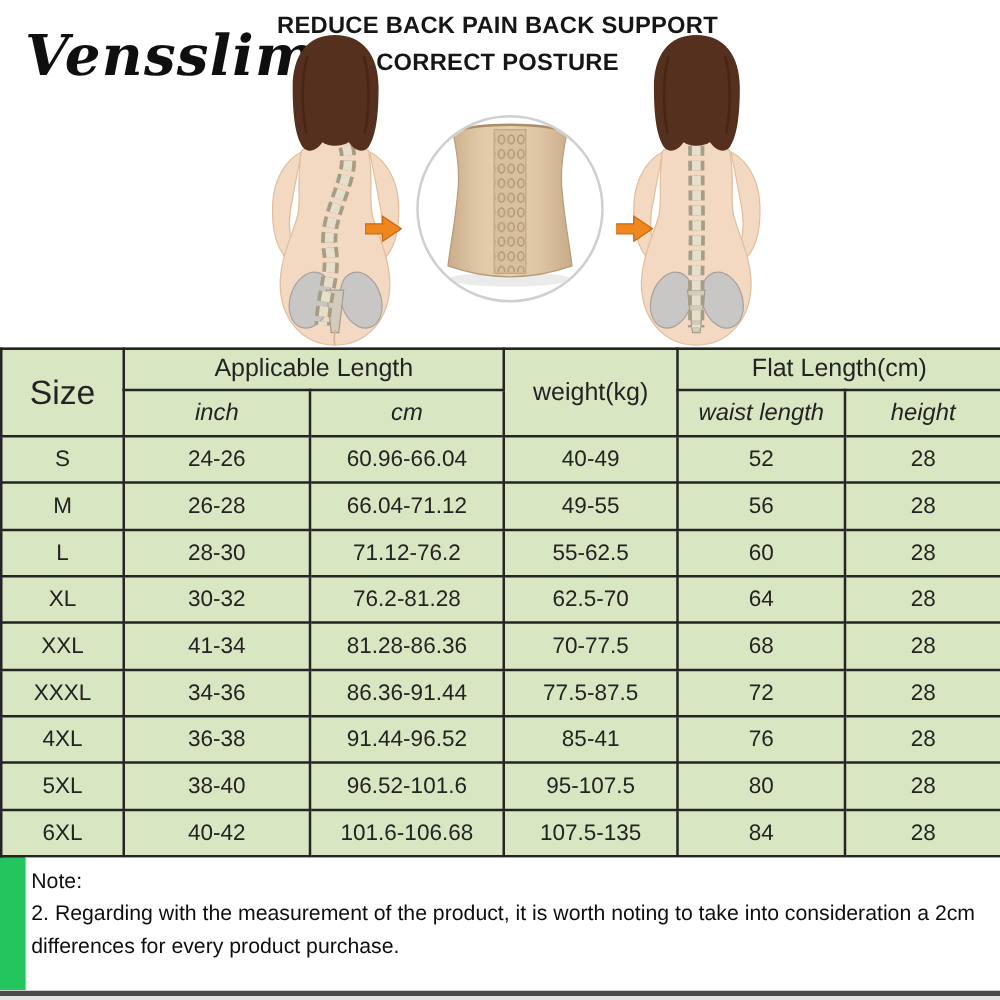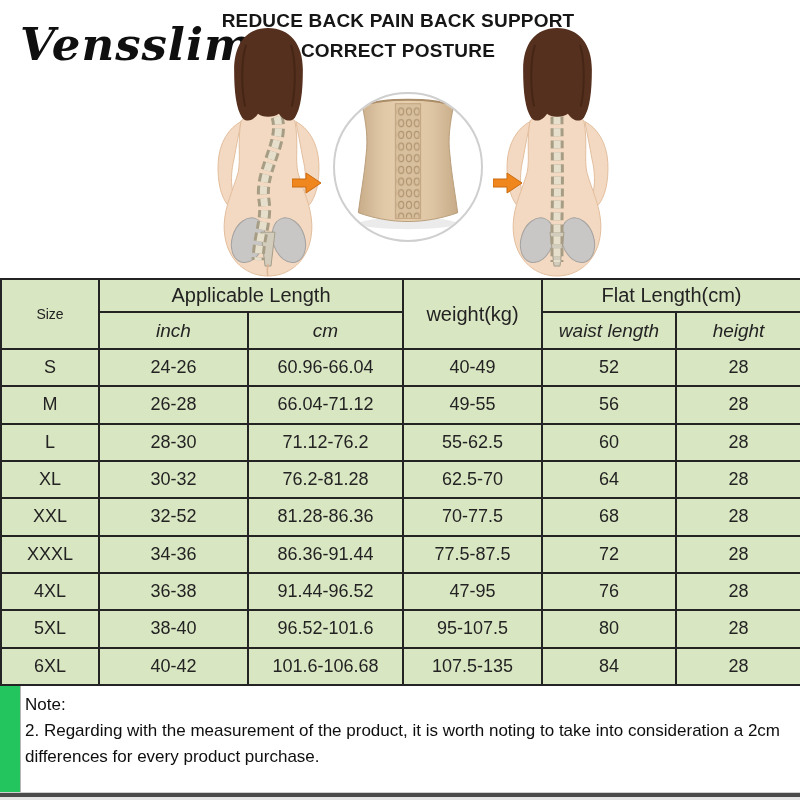--- a/index.html
+++ b/index.html
@@ -23,21 +23,21 @@
   .arrow-2{left:493px;top:172px;}
 
   
   .size-table{position:absolute;left:0;top:278px;width:800px;height:408px;
         border-collapse:collapse;table-layout:fixed;}
   .size-table th,.size-table td{background:#d9e6c2;border:2px solid #242424;
         text-align:center;vertical-align:middle;font-weight:400;color:#232323;padding:0;}
   .size-table thead tr:first-child{height:33px;}
   .size-table thead tr:last-child{height:37px;}
   .size-table tbody tr{height:37px;}
-  .size-table .h-size{font-size:14px;margin-left:36px;}
+  .size-table .h-size{font-size:27px;margin-left:36px;}
   .size-table .h-main{font-size:20px;}
   .size-table .h-sub{font-size:19px;font-style:italic;}
   .size-table td{font-size:18px;}
 
   
   .note{position:absolute;left:0;top:686px;width:800px;height:106px;box-sizing:border-box;
         background:#fff;border-left:1px solid #b5b5b5;border-right:1px solid #b5b5b5;
         padding:6px 4px 0 4px;font-size:17px;line-height:26px;color:#0e0e0e;margin-left:20px;}
   .note p{margin:0;}
   .bottom-bar{position:absolute;left:0;top:792px;width:800px;height:8px;
@@ -167,39 +167,39 @@
         <tr>
           <td>XL</td>
           <td>30-32</td>
           <td>76.2-81.28</td>
           <td>62.5-70</td>
           <td>64</td>
           <td>28</td>
         </tr>
         <tr>
           <td>XXL</td>
-          <td>32-52</td>
+          <td>41-34</td>
           <td>81.28-86.36</td>
           <td>70-77.5</td>
           <td>68</td>
           <td>28</td>
         </tr>
         <tr>
           <td>XXXL</td>
           <td>34-36</td>
           <td>86.36-91.44</td>
           <td>77.5-87.5</td>
           <td>72</td>
           <td>28</td>
         </tr>
         <tr>
           <td>4XL</td>
           <td>36-38</td>
           <td>91.44-96.52</td>
-          <td>47-95</td>
+          <td>85-41</td>
           <td>76</td>
           <td>28</td>
         </tr>
         <tr>
           <td>5XL</td>
           <td>38-40</td>
           <td>96.52-101.6</td>
           <td>95-107.5</td>
           <td>80</td>
           <td>28</td>

